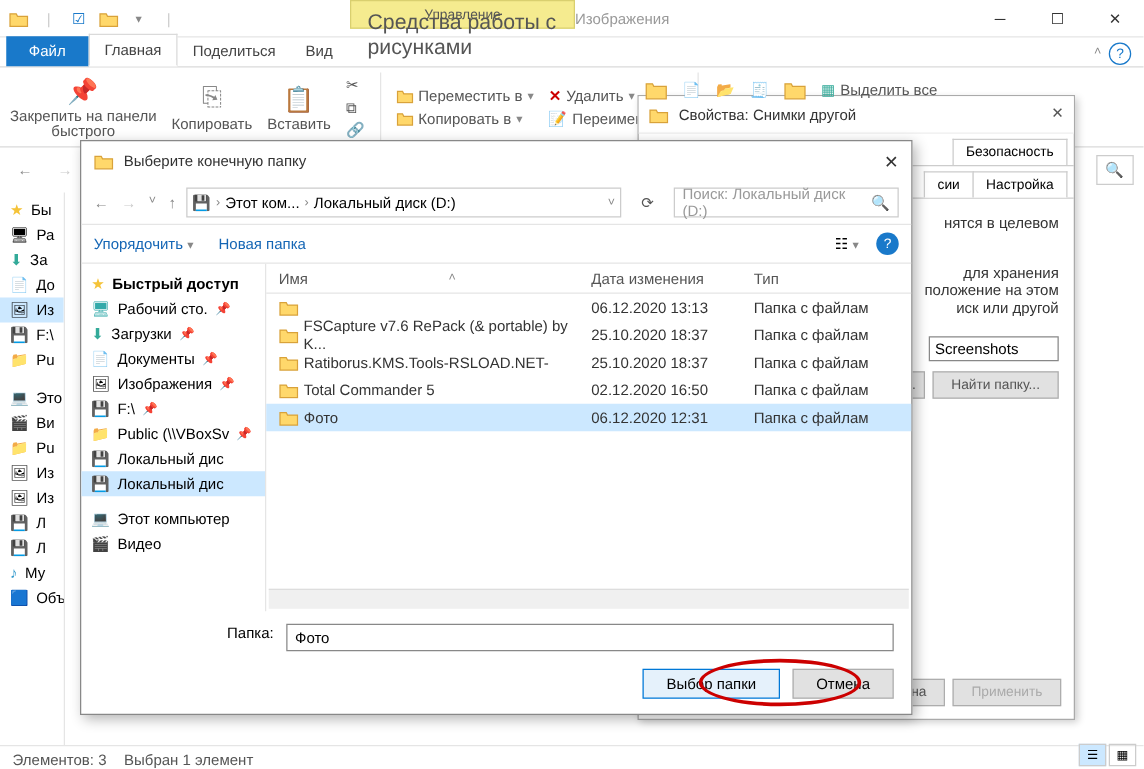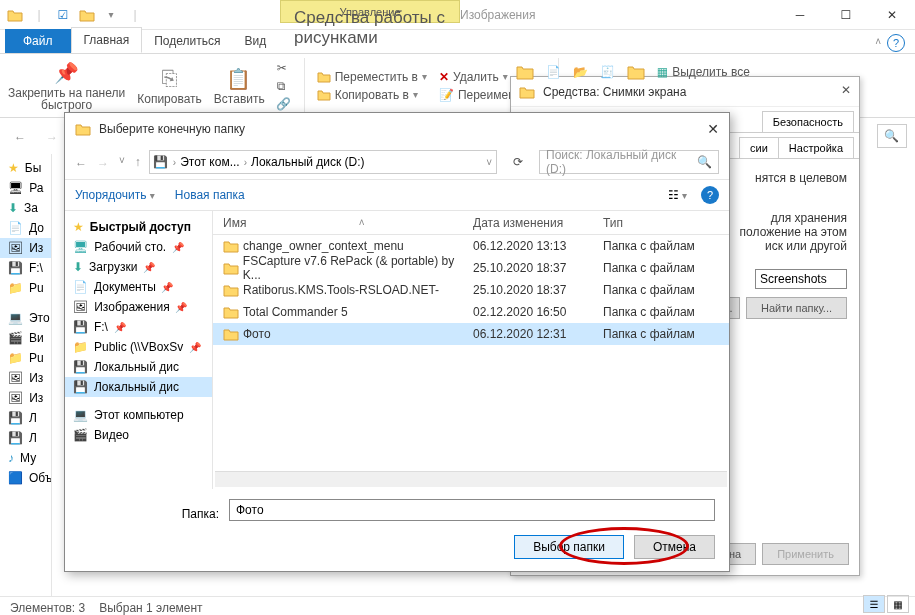--- a/index.html
+++ b/index.html
@@ -63,21 +63,21 @@
 .pt-item{display:flex;align-items:center;gap:6px;padding:3px 8px;white-space:nowrap;font-size:12px}
 .pt-item.sel{background:#cce8ff}
 .picker-list{flex:1;display:flex;flex-direction:column}
 .plist-head{display:flex;border-bottom:1px solid #e5e5e5;height:24px;align-items:center;color:#555;font-size:12px}
 .col-name{width:260px;padding-left:10px;display:flex;align-items:center;gap:4px}
 .col-date{width:130px}
 .col-type{flex:1}
 .plist-row{display:flex;height:22px;align-items:center;font-size:12px;color:#333}
 .plist-row.sel{background:#cce8ff}
 .picker-footer{padding:10px 14px 0 14px}
-.footer-row{display:flex;align-items:flex-end;gap:10px}
+.footer-row{display:flex;align-items:flex-start;gap:10px}
 .footer-label{width:140px;text-align:right;font-size:12px}
 .footer-input{flex:1;height:22px;border:1px solid #888;padding:0 6px;font-size:12px}
 .footer-btns{display:flex;justify-content:flex-end;gap:10px;margin-top:14px}
 .fbtn{height:24px;padding:0 18px;border:1px solid #0078d7;background:#e5f1fb;font-size:12px}
 .fbtn.plain{border:1px solid #adadad;background:#e1e1e1}
 .highlight-ellipse{position:absolute;left:494px;bottom:6px;width:130px;height:38px;border:3px solid #c00;border-radius:50%;pointer-events:none}
 svg{display:block}
 .crumb{display:flex;align-items:center;gap:2px}
 .chev{color:#888;font-size:10px}
 .pin{color:#888;font-size:10px}
@@ -252,39 +252,39 @@
 <div class="status-right">
   <div class="view-btn" style="background:#cce8ff">☰</div>
   <div class="view-btn">▦</div>
 </div>
 
 <div class="props">
   <div class="props-title">
     <svg width="16" height="14">
         <path fill="#ffd86b" stroke="#d9a23a" d="M1 3h5l1 2h8v8H1z"></path>
       </svg>
-    <span>Средства: Снимки экрана</span>
+    <span>Свойства: Снимки другой</span>
     <span class="props-close">✕</span>
   </div>
   <div class="props-tabs">
     <div class="ptab" style="margin-left:auto">Безопасность</div>
   </div>
   <div class="props-tabs" style="border-top:none">
     <div class="ptab" style="margin-left:auto">сии</div>
     <div class="ptab">Настройка</div>
   </div>
   <div class="props-body">
     <div style="text-align:right">нятся в целевом</div>
     <div style="height:26px"></div>
     <div style="text-align:right">для хранения</div>
     <div style="text-align:right">положение на этом</div>
     <div style="text-align:right">иск или другой</div>
     <div style="height:16px"></div>
     <div style="display:flex;justify-content:flex-end">
-      <input class="props-input" style="width: 92px;" value="Screenshots">
+      <input class="props-input" style="width: 104px;" value="Screenshots">
     </div>
     <div style="height:8px"></div>
     <div style="display:flex;justify-content:flex-end;gap:6px">
       <button class="pbtn" style="width:24px;padding:0">...</button>
       <button class="pbtn">Найти папку...</button>
     </div>
   </div>
   <div class="props-btns">
     <button class="pbtn">тмена</button>
     <button class="pbtn disabled">Применить</button>
@@ -390,21 +390,20 @@
           </div>
         <div class="col-date">Дата изменения</div>
         <div class="col-type">Тип</div>
       </div>
       <div id="plist-rows">
           <div class="plist-row">
             <div class="col-name">
               <svg width="16" height="14">
                 <path fill="#ffd86b" stroke="#d9a23a" d="M1 3h5l1 2h8v8H1z"></path>
               </svg>
-              <span>change_owner_context_menu</span>
             </div>
             <div class="col-date">06.12.2020 13:13</div>
             <div class="col-type">Папка с файлам</div>
           </div>
           <div class="plist-row">
             <div class="col-name">
               <svg width="16" height="14">
                 <path fill="#ffd86b" stroke="#d9a23a" d="M1 3h5l1 2h8v8H1z"></path>
               </svg>
               <span>FSCapture v7.6 RePack (&amp; portable) by K...</span>

